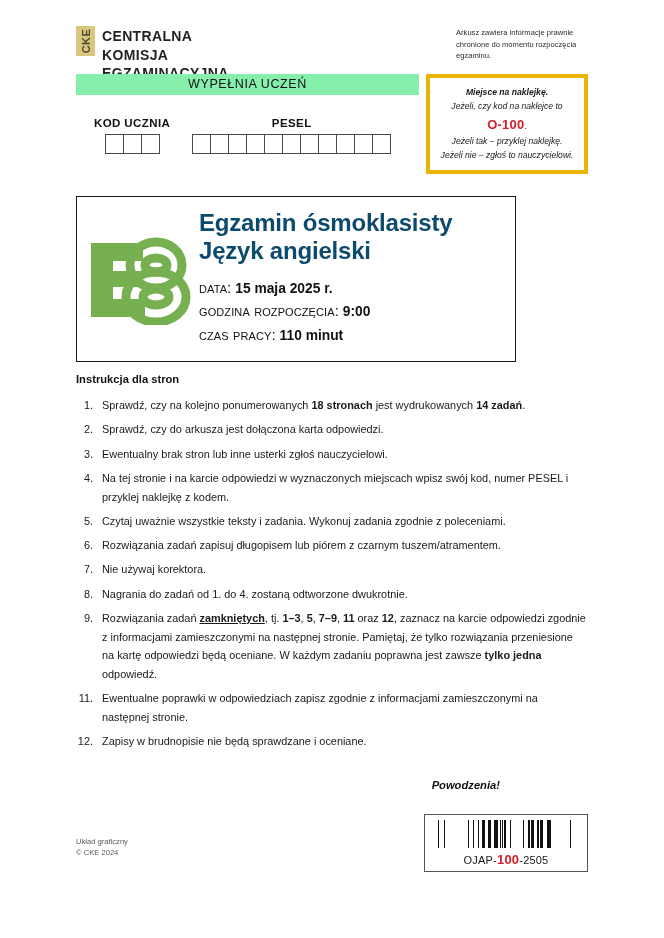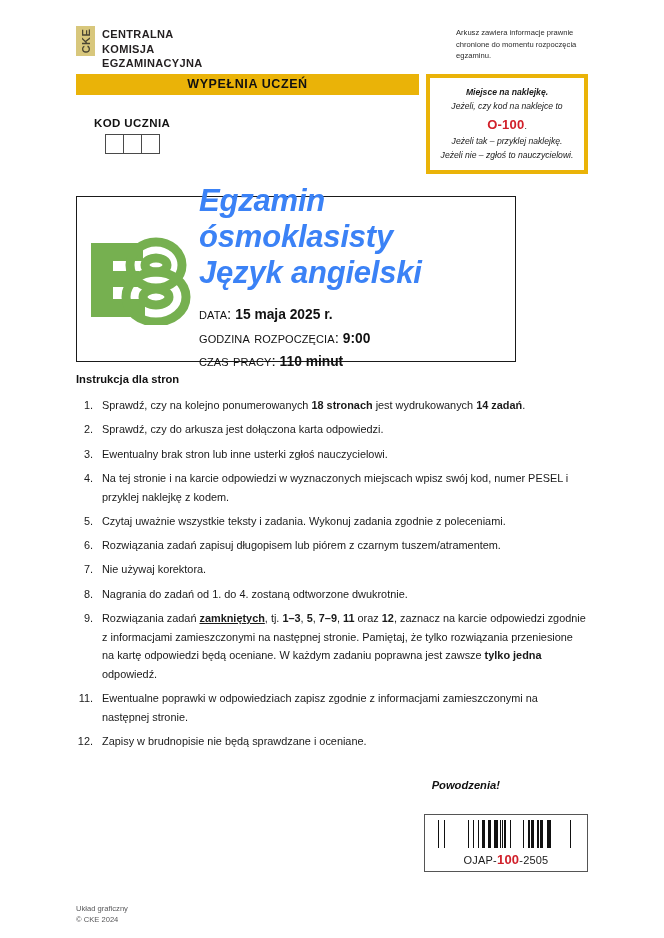--- a/index.html
+++ b/index.html
@@ -38,21 +38,21 @@
     left: 50%; top: 50%;
     transform: translate(-50%,-50%) rotate(-90deg);
     font-size: 11px;
     font-weight: bold;
     letter-spacing: .5px;
     color: #4a4532;
     font-family: "Liberation Sans", sans-serif;
     white-space: nowrap;
   }
   .cke-words {
-    font-size: 11px;
+    font-size: 14px;
     font-weight: bold;
     line-height: 1.33;
     letter-spacing: .35px;
     color: #231f20;
     padding-top: 1px;
   }
   .protect-note {
     font-size: 7.6px;
     line-height: 1.52;
     color: #2b2b2b;
@@ -65,26 +65,26 @@
   .fillin-wrap {
     position: absolute;
     left: 76px; top: 74px;
     width: 512px;
     display: flex;
     align-items: flex-start;
     justify-content: space-between;
   }
   .fillin-left { width: 343px; }
   .greenbar {
-    background: #eab308;
+    background: #86efac;
     height: 21px;
     line-height: 21px;
     text-align: center;
     font-size: 12.5px;
-    font-weight: bold;
+    font-weight: normal;
     letter-spacing: .6px;
     color: #111;
   }
   .codes {
     display: flex;
     align-items: flex-end;
     gap: 22px;
     margin-top: 22px;
     padding-left: 18px;
   }
@@ -138,26 +138,25 @@
   .e8 {
     width: 118px;
     flex: none;
     display: flex;
     justify-content: center;
     align-items: center;
     padding-left: 6px;
   }
   .title-text { padding-left: 4px; padding-bottom: 2px; }
   .exam-h1 {
-    font-size: 31px;
+    font-size: 24px;
     font-weight: bold;
     line-height: 1.16;
     letter-spacing: -.2px;
-    color: #3b82f6;
-    font-style: italic;
+    color: #0c4a6e;
   }
   .exam-meta { margin-top: 11px; }
   .meta-row {
     font-size: 13.6px;
     line-height: 1.56;
     color: #111;
     white-space: nowrap;
   }
   .meta-key {
     font-variant: small-caps;
@@ -239,21 +238,21 @@
   }
   .barcode-text .bc-red {
     color: #d1202a;
     font-weight: bold;
     font-size: 13px;
   }
 
   
   .footer {
     position: absolute;
-    left: 76px; top: 903px;
+    left: 76px; top: 836px;
     font-size: 7.6px;
     line-height: 1.5;
     color: #58585a;
   }
 </style>
 </head>
 <body>
 
 <div class="page">
 
@@ -271,20 +270,36 @@
     <div class="protect-note">Arkusz zawiera informacje prawnie chronione do momentu rozpoczęcia egzaminu.</div>
   </div>
 
   <div class="fillin-wrap">
     <div class="fillin-left">
       <div class="greenbar">WYPEŁNIA UCZEŃ</div>
       <div class="codes">
         <div class="code-group">
           <div class="code-label">KOD UCZNIA</div>
           <div class="boxes">
+              <span class="cell"></span>
+              <span class="cell"></span>
+              <span class="cell"></span>
+            </div>
+        </div>
+        <div class="code-group">
+          <div class="code-label">PESEL</div>
+          <div class="boxes">
+              <span class="cell"></span>
+              <span class="cell"></span>
+              <span class="cell"></span>
+              <span class="cell"></span>
+              <span class="cell"></span>
+              <span class="cell"></span>
+              <span class="cell"></span>
+              <span class="cell"></span>
               <span class="cell"></span>
               <span class="cell"></span>
               <span class="cell"></span>
             </div>
         </div>
       </div>
     </div>
 
     <div class="sticker">
       <div class="s-title">Miejsce na naklejkę.</div>

